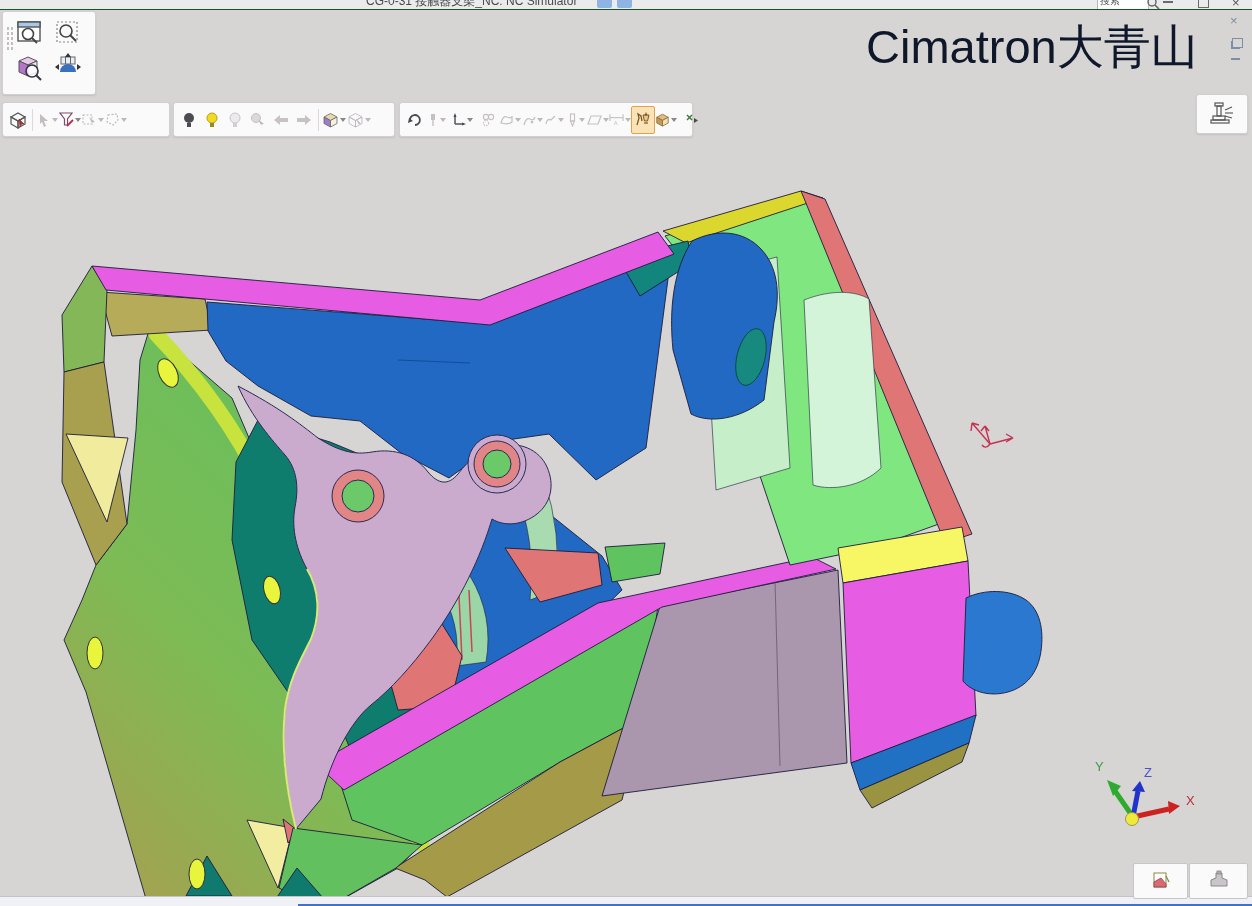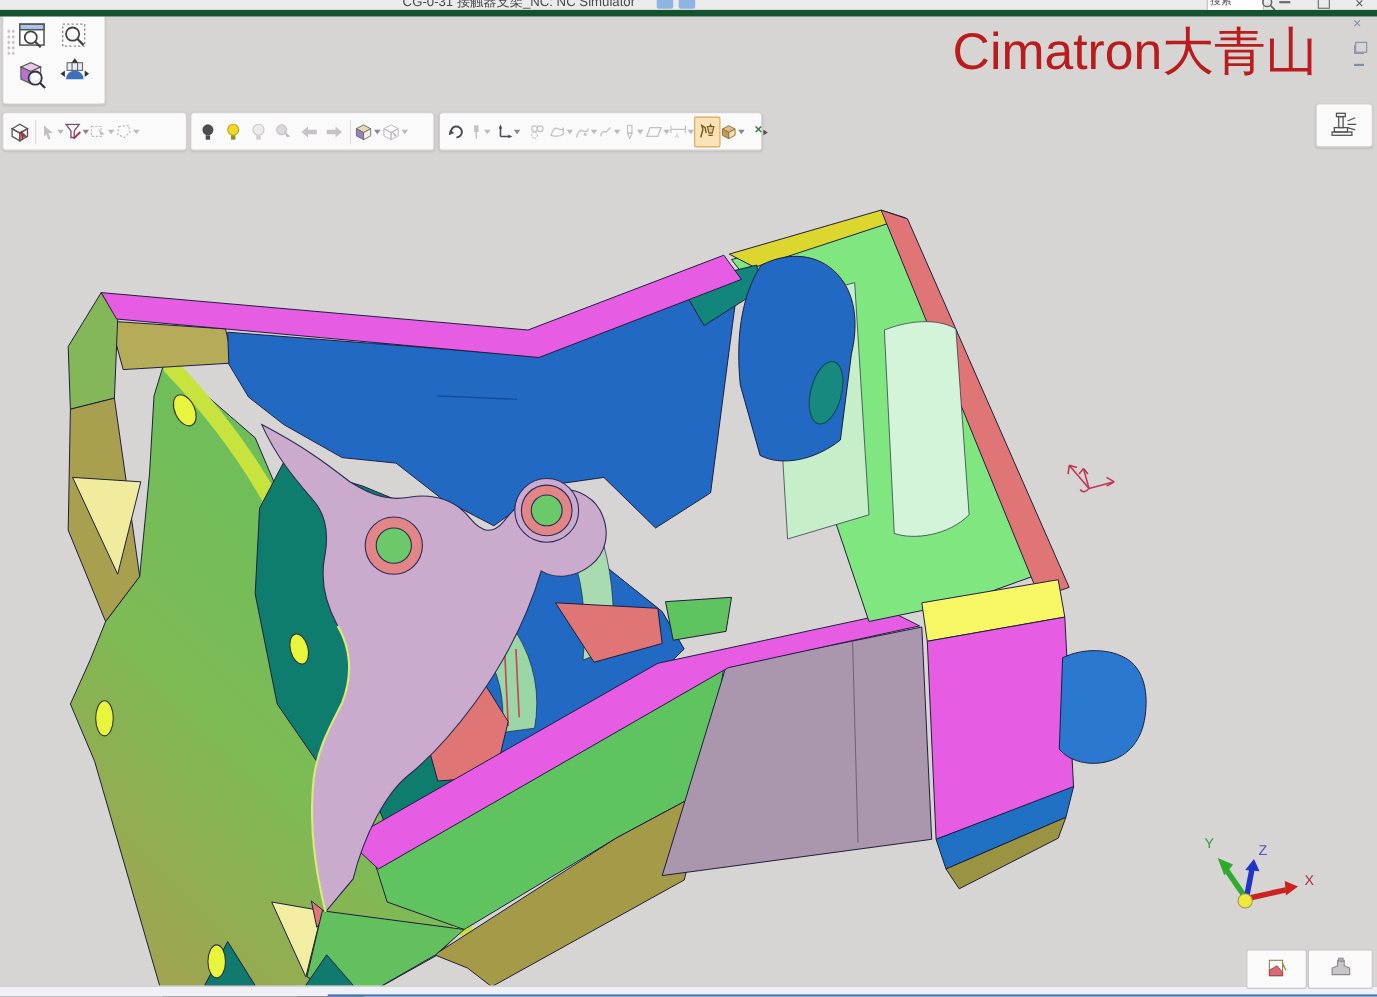--- a/index.html
+++ b/index.html
@@ -1,32 +1,32 @@
 <!DOCTYPE html>
 <html><head>
 <meta charset="utf-8">
 <style>
   html,body{margin:0;padding:0;background:#9a9a9a;}
   .app{position:relative;width:1252px;height:906px;overflow:hidden;background:#d7d4d4;
        font-family:"Liberation Sans",sans-serif;}
   
   .titlebar{position:absolute;top:0;left:0;width:1252px;height:9px;background:#ecebec;
-            border-bottom:6px solid #14532d;overflow:hidden;z-index:30;}
+            border-bottom:1px solid #14532d;overflow:hidden;z-index:30;}
   .title-text{position:absolute;left:366px;top:-7px;font-size:12px;color:#4a4a4a;white-space:nowrap;}
   .qat-ico{position:absolute;top:-3px;width:15px;height:11px;background:#8fb4e3;border-radius:2px;}
   .search-box{position:absolute;left:1097px;top:-8px;width:46px;height:16px;border:1px solid #b9b6b9;
               background:#fff;font-size:10px;color:#555;padding:0 2px;font-family:"Liberation Sans",sans-serif;}
   .tb-ctrl{position:absolute;top:-4px;color:#5a5a5a;}
   
   .doc-ctrl{position:absolute;z-index:25;cursor:default;}
   .x-glyph{font-size:13px;color:#7d8fa8;line-height:12px;}
   .box-glyph{width:9px;height:8px;border:1px solid #7d8fa8;box-shadow:-2px 2px 0 -1px #7d8fa8;}
   .bar-glyph{width:9px;height:2px;background:#7d8fa8;}
   
-  .brand{position:absolute;left:866px;top:16px;font-size:47px;color:#b91c1c;z-index:5;
+  .brand{position:absolute;left:866px;top:16px;font-size:47px;color:#0f172a;z-index:5;
          letter-spacing:0px;white-space:nowrap;}
   
   .panel{position:absolute;background:#fbfafb;border:1px solid #d2cfd2;border-radius:3px;
          box-shadow:0 1px 2px rgba(0,0,0,.10);z-index:20;}
   .grip{position:absolute;left:3px;top:14px;width:8px;height:24px;
         background-image:radial-gradient(#c2bfc2 1px,transparent 1.2px);background-size:4px 5px;}
   .vp-ico{position:absolute;width:30px;height:30px;}
   .row{display:flex;align-items:center;height:100%;padding:0 4px;gap:1px;}
   .btn{display:flex;align-items:center;justify-content:center;height:26px;min-width:22px;
        border-radius:2px;}

